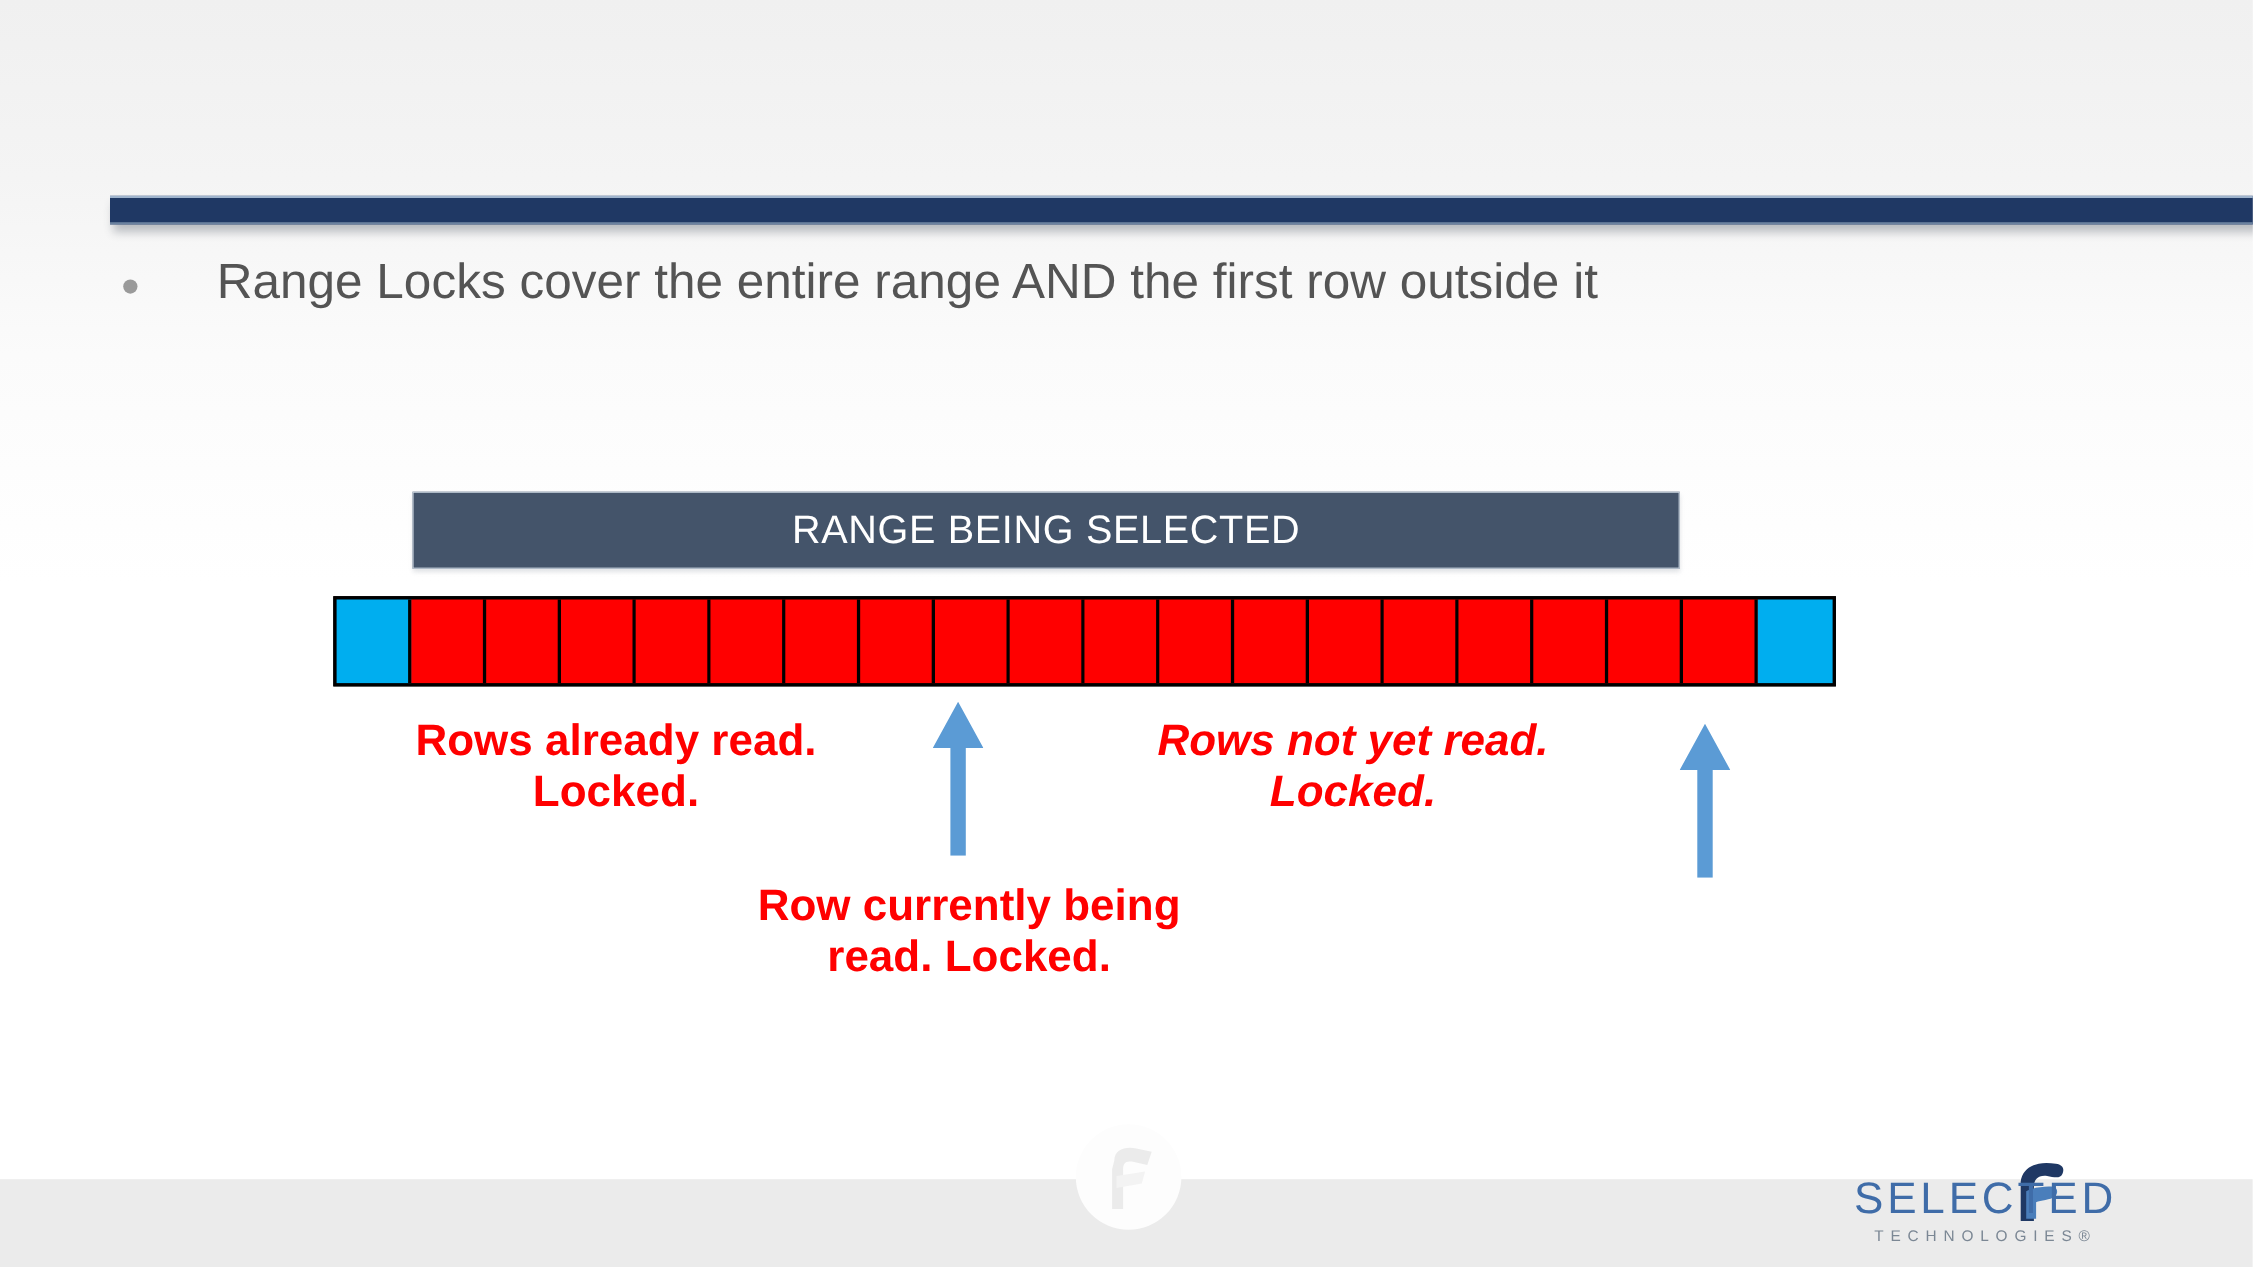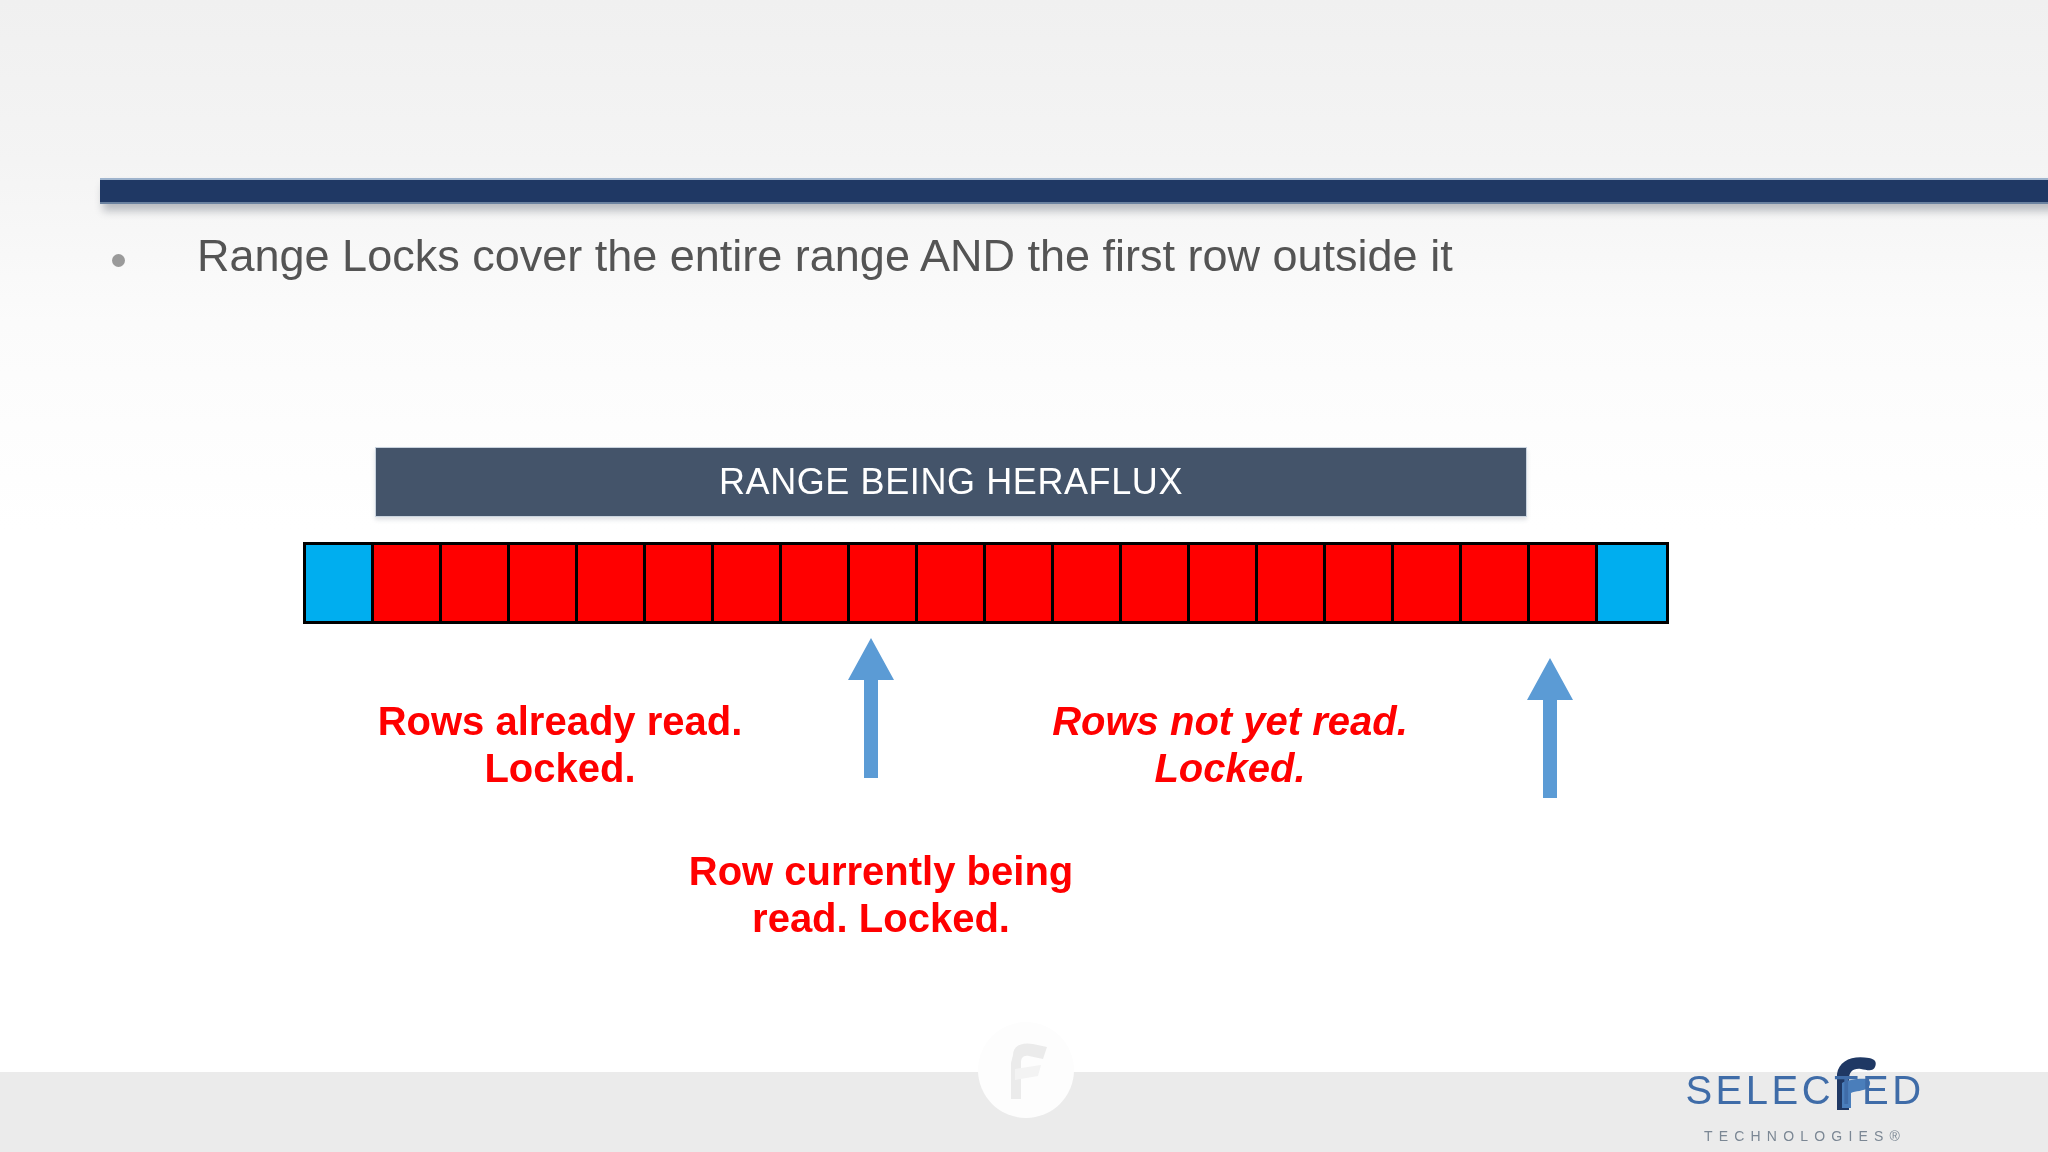--- a/index.html
+++ b/index.html
@@ -123,21 +123,20 @@
   .arrow svg { display: block; width: 100%; height: 100%; }
 
   
   .callout {
     position: absolute;
     color: #FF0000;
     font-weight: bold;
     font-size: 40px;
     line-height: 1.18;
     text-align: center;
-    margin-top: 48px;
   }
 
   
   .footer-band {
     position: absolute;
     left: 0;
     bottom: 0;
     width: 2048px;
     height: 80px;
     background: #ebebeb;
@@ -173,41 +172,41 @@
   .brand-name {
     font-size: 40px;
     letter-spacing: 3.5px;
     color: #3f6ca8;
     font-weight: 400;
     line-height: 1;
     position: relative;
     z-index: 1;
   }
   .brand-sub {
-    margin-top: 18px;
+    margin-top: 5px;
     font-size: 14px;
     letter-spacing: 6.2px;
     color: #7b8794;
     font-weight: 400;
   }
 </style>
 </head>
 <body>
 
 <div class="slide">
 
   <div class="title-rule"></div>
 
   <div class="bullet-row">
     <span class="bullet-dot"></span>
     <span class="bullet-text">Range Locks cover the entire range AND the first row outside it</span>
   </div>
 
   <div class="range-banner">
-    <span class="range-banner-label">RANGE BEING HERAFLUX</span>
+    <span class="range-banner-label">RANGE BEING SELECTED</span>
   </div>
 
   <div class="row-strip" id="row-strip">
       <div class="row-cell" style="background: rgb(0, 174, 239);"></div>
       <div class="row-cell" style="background: rgb(255, 0, 0);"></div>
       <div class="row-cell" style="background: rgb(255, 0, 0);"></div>
       <div class="row-cell" style="background: rgb(255, 0, 0);"></div>
       <div class="row-cell" style="background: rgb(255, 0, 0);"></div>
       <div class="row-cell" style="background: rgb(255, 0, 0);"></div>
       <div class="row-cell" style="background: rgb(255, 0, 0);"></div>

